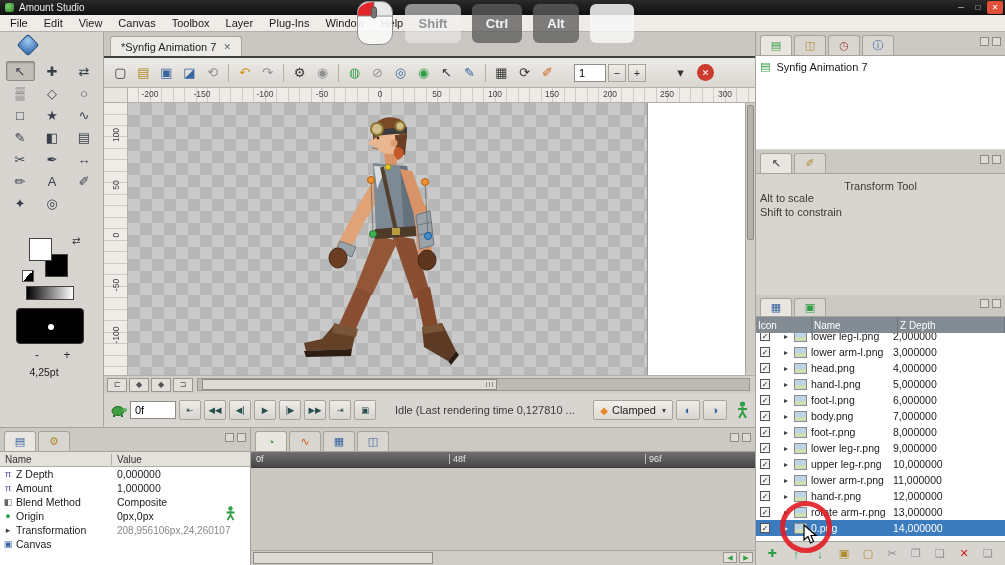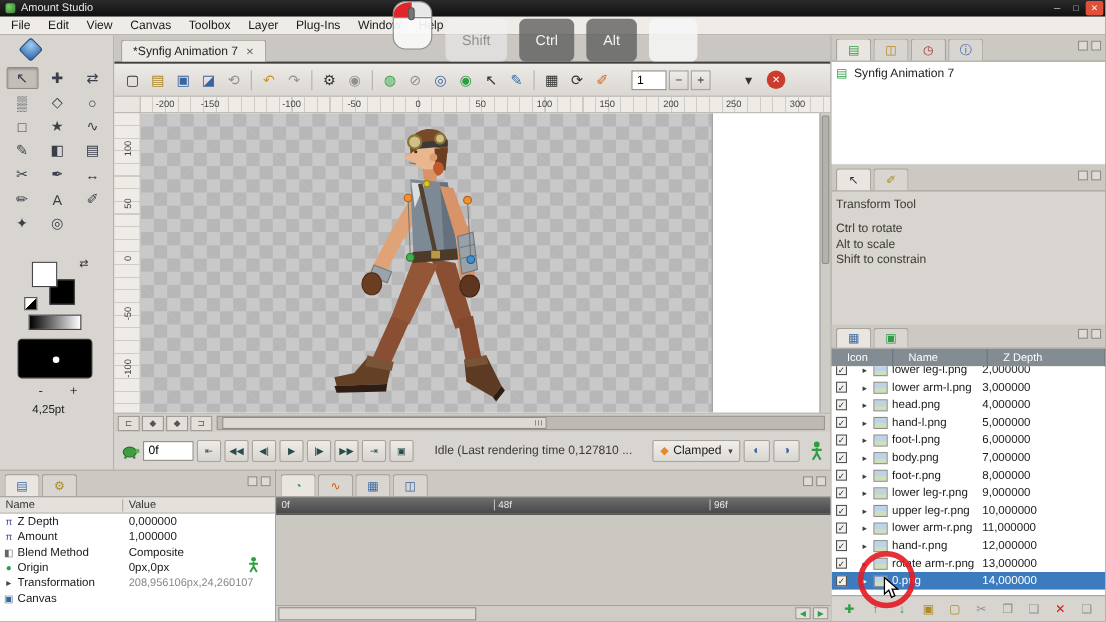--- a/index.html
+++ b/index.html
@@ -105,25 +105,25 @@
   .tabstrip{height:24px;background:#ccc8c2;border-bottom:1px solid #a7a39d;display:flex;align-items:flex-end;
             padding:2px 4px 0;gap:2px;position:relative}
   .ptab{width:32px;height:20px;border:1px solid #a7a39d;border-bottom:none;background:#d9d5d0;
         border-radius:3px 3px 0 0;display:flex;align-items:center;justify-content:center;font-size:11px}
   .ptab.active{background:#e9e6e1}
   .pctrl{position:absolute;right:4px;top:5px;display:flex;gap:3px}
   .pctrl i{width:9px;height:9px;background:#dedad5;border:1px solid #8f8b85;display:block}
   .pb-content{background:#fff;height:93px;padding:4px}
   .pb-item{display:flex;gap:6px;align-items:center}
   .to-body{padding:6px 4px;color:#3b3b33}
-  .to-title{text-align:left;margin-bottom:10px}
+  .to-title{text-align:center;}
   .to-line{line-height:1.25}
 
   .lheader{display:flex;height:16px;background:#838b93;color:#fff;font-size:10px;align-items:center}
-  .lheader div{border-right:1px solid #6d757d;height:100%;display:flex;align-items:center;padding-left:14px}
+  .lheader div{border-right:1px solid #6d757d;height:100%;display:flex;align-items:center;padding-left:2px}
   .lh-icon{width:56px}.lh-name{width:86px}.lh-z{flex:1}
   .lrows{height:208px;overflow:hidden;background:#fff}
   .lrow{display:flex;align-items:center;height:16px;font-size:10.5px;padding-left:4px}
   .lrow.sel{background:#3d7bbf;color:#fff}
   .lcheck{width:10px;height:10px;border:1px solid #555;background:#f4f2ef;font-size:8px;line-height:9px;
           text-align:center;color:#222;margin-right:14px;flex:none}
   .lexp{width:10px;color:#3d3d3d;font-size:8px;flex:none}
   .licon{width:13px;height:11px;background:linear-gradient(#bcd4e8 55%,#cfe0b8 55%);border:1px solid #8a8a8a;
          margin-right:4px;flex:none}
   .lname{width:82px;overflow:hidden;white-space:nowrap}
@@ -155,22 +155,22 @@
   .tt-ruler span:first-child{border-left:none}
   .tt-content{height:83px;background:#cbc7c1;border-bottom:1px solid #a7a39d}
   .tt-hscroll{height:14px;background:#cfcbc5;position:relative;display:flex;align-items:center}
   .tt-thumb{position:absolute;left:2px;top:1px;bottom:1px;width:180px;background:#dedad5;border:1px solid #8f8b85}
   .tt-nav{position:absolute;right:2px;top:1px;display:flex;gap:2px}
   .tt-nav b{width:14px;height:11px;border:1px solid #9b978f;background:#e3e0db;font-size:7px;color:#2f9e44;
             display:flex;align-items:center;justify-content:center;font-weight:normal}
 
   
   .screencast{position:absolute;left:356px;top:0;display:flex;gap:11px;align-items:flex-start;z-index:80}
-  .keycap{margin-top:17px;height:39px;border-radius:6px;display:flex;align-items:center;justify-content:center;
-          font-size:13px;font-weight:normal}
+  .keycap{margin-top:4px;height:39px;border-radius:6px;display:flex;align-items:center;justify-content:center;
+          font-size:13px;font-weight:bold}
   .key-shift{width:56px;background:rgba(243,243,243,.55);color:rgba(130,130,130,.85)}
   .key-ctrl{width:50px;background:rgba(92,92,92,.78);color:#f4f4f4}
   .key-alt{width:46px;background:rgba(92,92,92,.78);color:#f4f4f4}
   .key-blank{width:44px;background:rgba(247,247,247,.85)}
 
   
   .click-ring{position:absolute;left:780px;top:501px;width:52px;height:52px;border:5px solid rgba(226,28,36,.9);
               border-radius:50%;z-index:75}
   .cursor{position:absolute;left:803px;top:524px;z-index:85}
 </style>
@@ -356,21 +356,21 @@
         </div>
       <div class="ct-stop">
           <span>✕</span>
         </div>
     </div>
 
     <div class="ruler-row">
       <div class="corner"></div>
       <div class="hruler">
         <span style="left:22px">-200</span>
-        <span style="left:63px">-150</span>
+        <span style="left:74px">-150</span>
         <span style="left:137px">-100</span>
         <span style="left:194px">-50</span>
         <span style="left:252px">0</span>
         <span style="left:309px">50</span>
         <span style="left:367px">100</span>
         <span style="left:424px">150</span>
         <span style="left:482px">200</span>
         <span style="left:539px">250</span>
         <span style="left:597px">300</span>
       </div>
@@ -550,21 +550,20 @@
       <div class="ptab ic-tan">
           <span>✐</span>
         </div>
       <div class="pctrl">
           <i></i>
           <i></i>
         </div>
     </div>
     <div class="to-body">
       <div class="to-title">Transform Tool</div>
-      <div class="to-line">Ctrl to rotate</div>
       <div class="to-line">Alt to scale</div>
       <div class="to-line">Shift to constrain</div>
     </div>
   </div>
 
   <div class="panel" style="top:295px;height:270px">
     <div class="tabstrip" style="height:22px">
       <div class="ptab active ic-blue" style="height:18px">
           <span>▦</span>
         </div>

